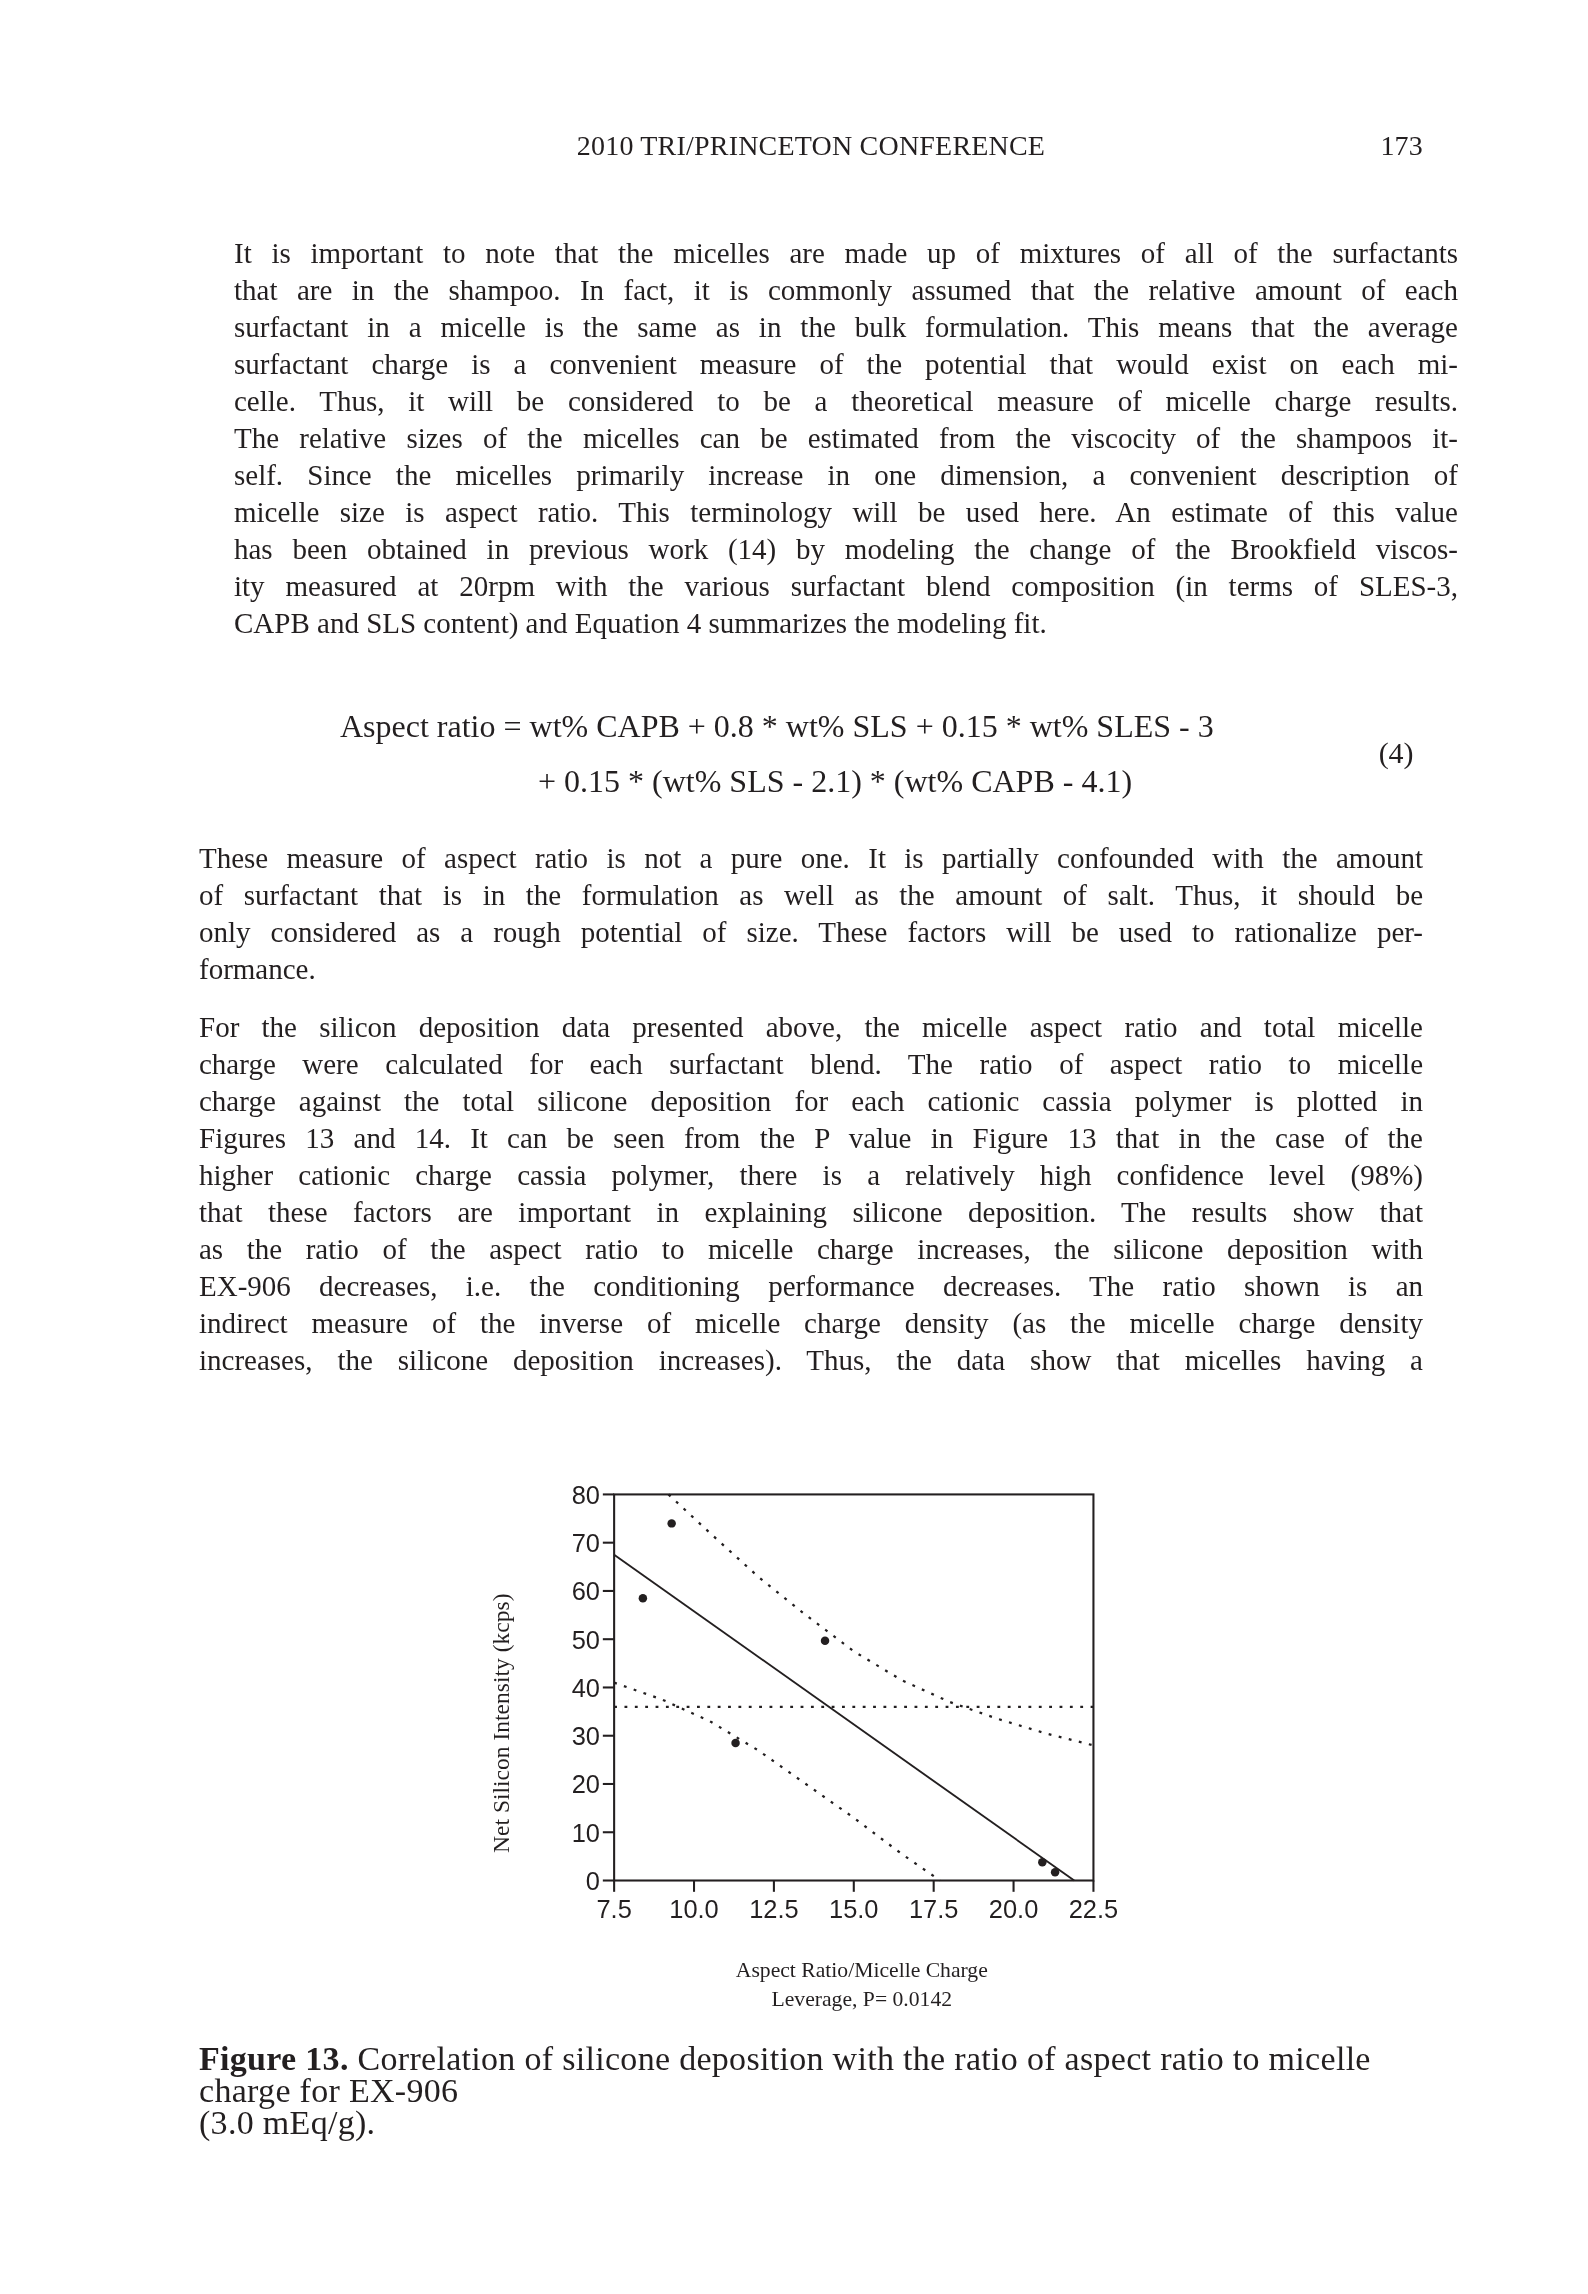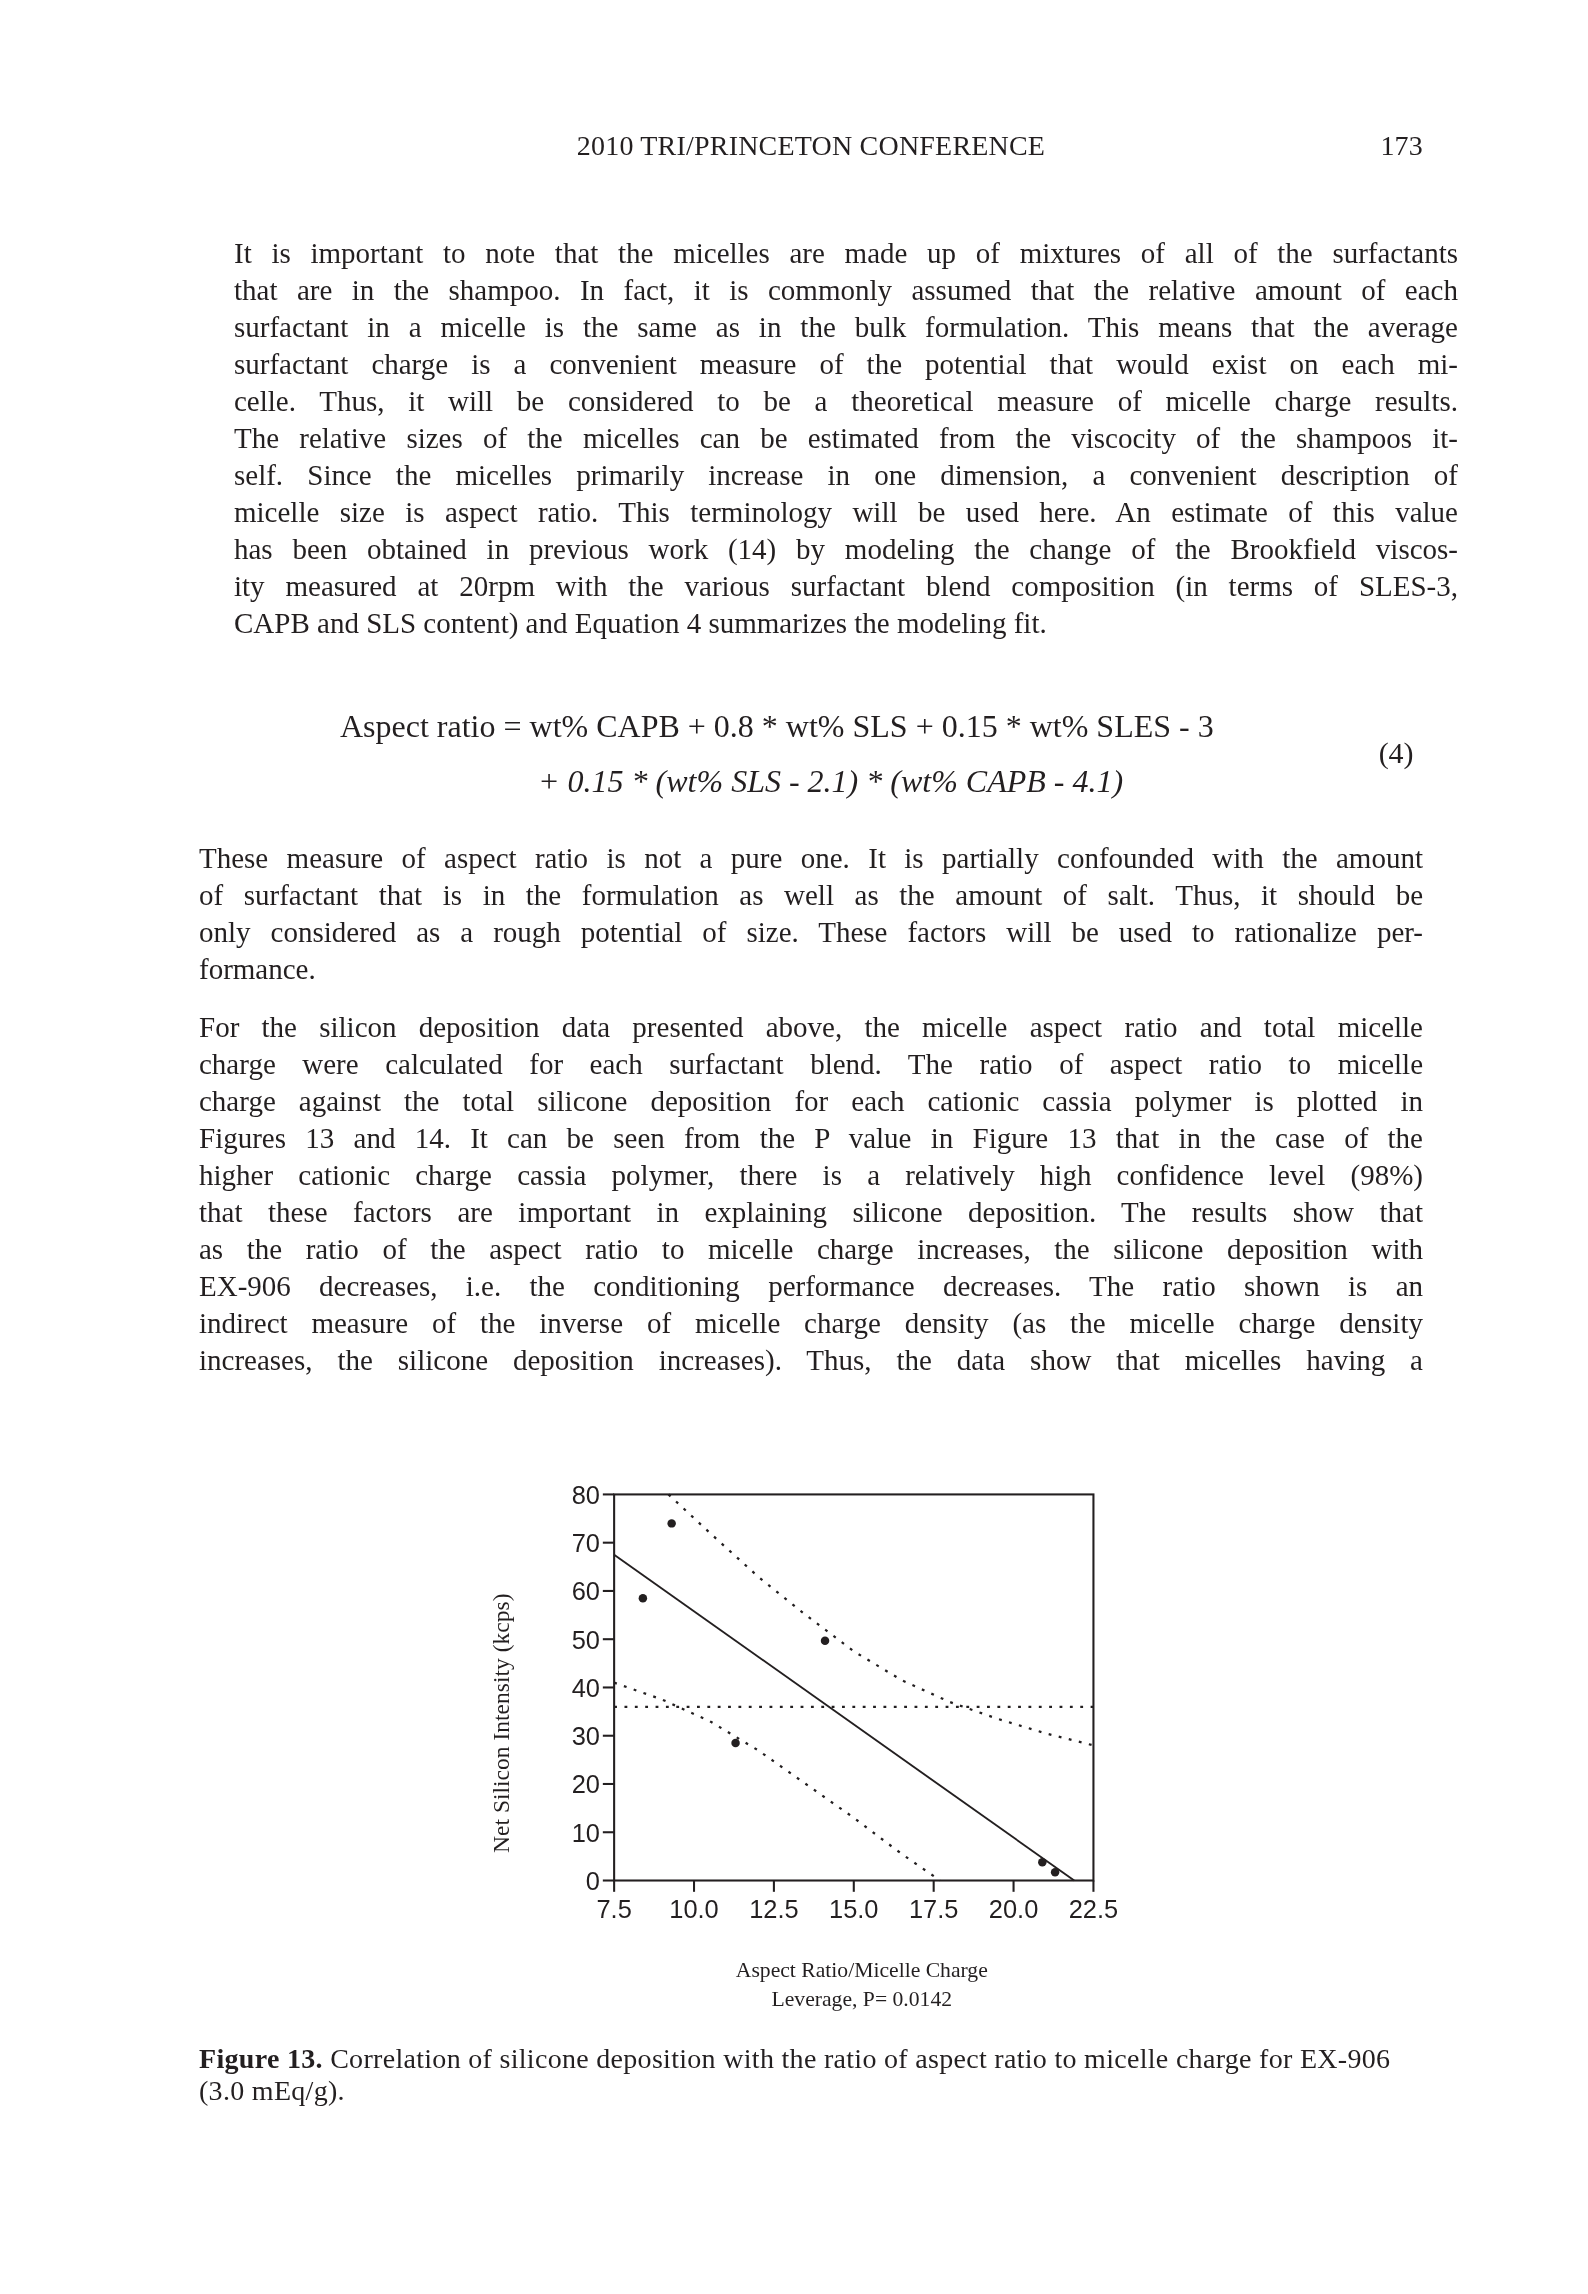--- a/index.html
+++ b/index.html
@@ -18,27 +18,27 @@
     font-size: 29px; line-height: 37px; text-align: justify;
     hyphens: manual; margin: 0;
   }
   .para .line { display: block; text-align: justify; text-align-last: justify; white-space: nowrap; }
   .para .line.last { text-align-last: left; }
   .equation {
     position: absolute; left: 199px; width: 1224px; top: 708px; height: 113px;
     font-family: "Liberation Serif", serif; font-size: 32px;
   }
   .equation .eq-line1 { position: absolute; left: 141px; top: 0; white-space: nowrap; }
-  .equation .eq-line2 { position: absolute; left: 339px; top: 55px; white-space: nowrap; font-style: italic; }
+  .equation .eq-line2 { position: absolute; left: 339px; top: 55px; white-space: nowrap; }
   .equation .eq-number { position: absolute; right: 9.4px; top: 28px; font-size: 30px; }
   .figure { position: absolute; left: 471px; top: 1469px; width: 678px; height: 565px; }
   .figure svg { position: absolute; left: 0; top: 0; }
   .caption {
     position: absolute; left: 199px; width: 1224px; top: 2043px;
-    font-size: 28px; line-height: 32px; letter-spacing: 0.3px;
+    font-size: 34px; line-height: 32px; letter-spacing: 0.3px;
   }
   .caption .fig-label { font-weight: bold; }
 </style>
 </head>
 <body>
 
 <div class="running-head">
   <span class="title">2010 TRI/PRINCETON CONFERENCE</span>
   <span class="page-no">173</span>
 </div>

